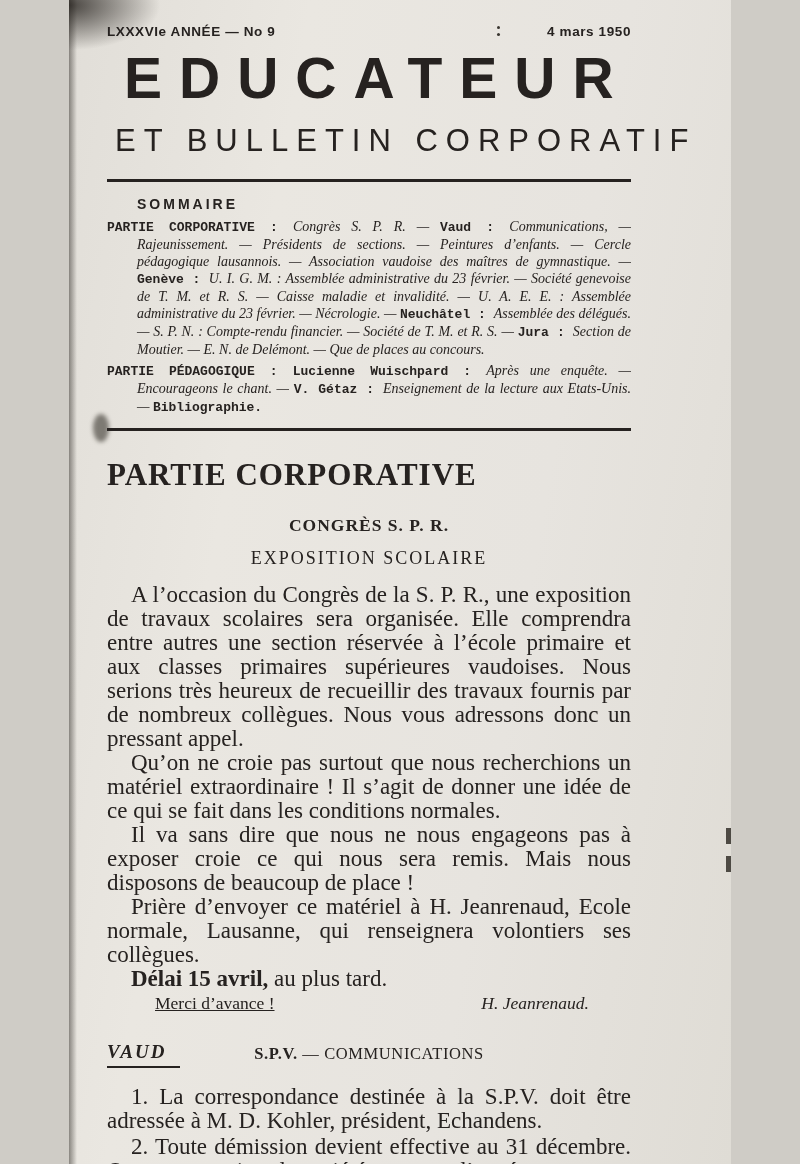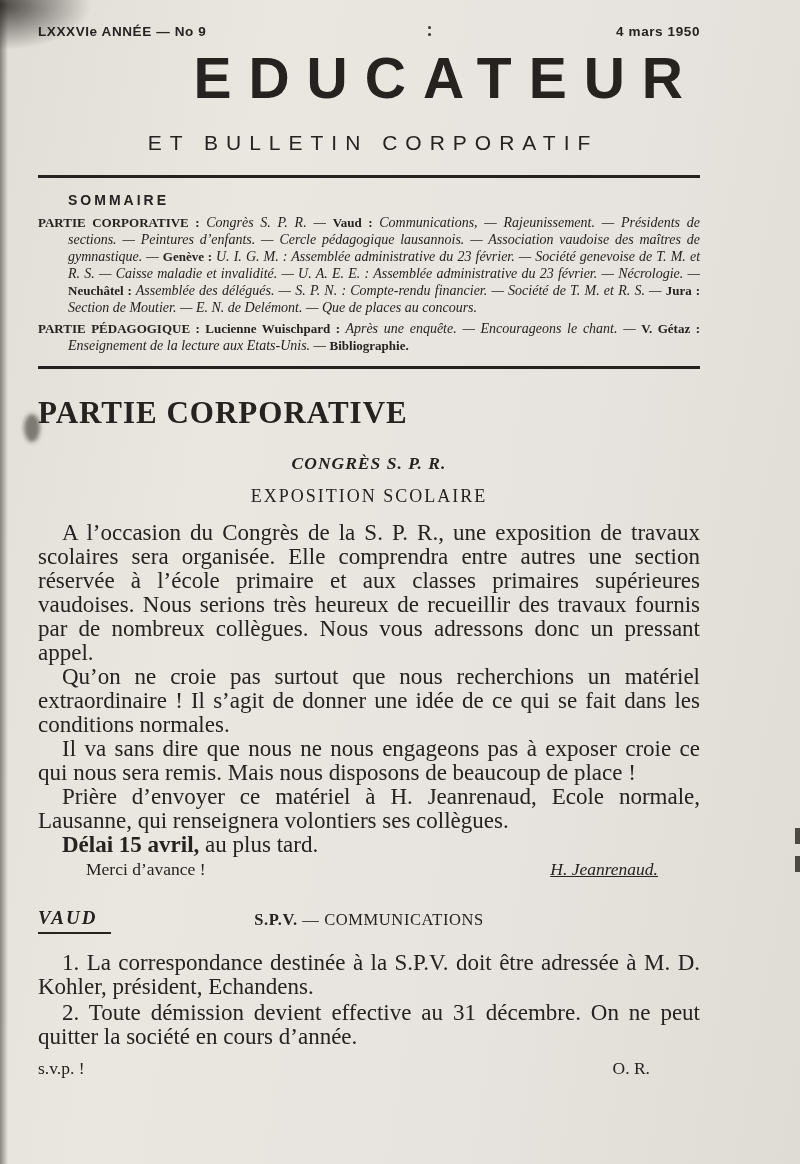--- a/index.html
+++ b/index.html
@@ -1,76 +1,76 @@
 <!DOCTYPE html>
 <html style="--paper: #e7e4df; --ink: #262220;"><head>
 <meta charset="utf-8">
 <style>
   :root { --paper:#e7e4df; --ink:#262220; }
   * { box-sizing: border-box; }
   html,body { margin:0; padding:0; }
   body { background:#cfccc6; }
   .page {
-    position:relative; width:800px; height:1164px; margin:0 auto;
+    position:relative; width:662px; height:1164px; margin:0 auto;
     background: linear-gradient(100deg, #e1ded8 0%, #eae7e1 28%, #e7e4df 65%, #dfdcd5 100%);
     color: var(--ink);
     font-family: "Liberation Serif", serif;
     overflow:hidden;
   }
   .content { padding: 24px 100px 0 38px; position:relative; }
 
   
   .mh-row {
     display:flex; justify-content:space-between; align-items:baseline;
     font-family:"Liberation Sans", sans-serif; font-weight:bold;
     font-size:13.5px; letter-spacing:0.6px;
   }
   .journal-title {
-    margin:10px 0 0 0; text-align:right;
+    margin:10px 0 0 0; text-align:left;
     font-family:"Liberation Sans", sans-serif; font-weight:bold;
     font-size:57px; letter-spacing:17px; text-indent:17px; line-height:1.05;
     white-space:nowrap;
   }
   .journal-subtitle {
-    margin-top:22px; text-align:center;
+    margin-top:14px; text-align:center;
     font-family:"Liberation Sans", sans-serif; font-weight:normal;
-    font-size:21px; letter-spacing:8px; text-indent:8px; white-space:nowrap;
+    font-size:31px; letter-spacing:8px; text-indent:8px; white-space:nowrap;
   }
 
   .rule { height:3px; background:var(--ink); margin-top:20px; }
   .rule2 { margin-top:12px; }
 
   
   .sommaire-heading {
     font-family:"Liberation Sans", sans-serif; font-weight:bold;
     font-size:14px; letter-spacing:3px; margin:14px 0 6px 30px;
   }
   .sommaire-entry {
     margin:4px 0 0 0; font-size:14px; line-height:17px;
     padding-left:30px; text-indent:-30px; text-align:justify;
   }
-  .seg-bold-sans { font-family:Liberation Serif, serif; font-weight:bold; font-style:normal; font-size:13px; }
+  .seg-bold-sans { font-family:Liberation Mono, monospace; font-weight:bold; font-style:normal; font-size:13px; }
   .seg-italic { font-style:italic; }
 
   
   .section-title {
     margin:26px 0 12px 0; font-size:31px; font-weight:bold; letter-spacing:1px;
   }
-  .congres { margin:22px 0 0 0; text-align:center; font-size:17.5px; font-weight:bold; letter-spacing:1px;font-style:italic; }
+  .congres { margin:22px 0 0 0; text-align:center; font-size:17.5px; font-weight:bold; letter-spacing:1px; }
   .expo { margin:12px 0 0 0; text-align:center; font-size:18px; letter-spacing:2px; }
 
   .body-text { margin-top:14px; }
   .body-text p {
     margin:0; font-size:23px; line-height:24px;
     text-align:justify; text-indent:24px;
   }
   .deadline strong { font-weight:bold; }
   .sign-row { display:flex; justify-content:space-between; font-size:17.5px; line-height:24px; }
-  .thanks { text-indent:24px; padding-left:24px; }
-  .signature { font-style:italic; margin-right:42px;text-decoration:underline; }
+  .thanks { text-indent:24px; padding-left:24px;text-decoration:underline; }
+  .signature { font-style:italic; margin-right:42px; }
 
   
   .vaud-row { position:relative; margin-top:26px; min-height:30px; }
   .vaud-label {
     position:absolute; left:0; top:0;
     font-style:italic; font-weight:bold; font-size:19px; letter-spacing:2px;
     border-bottom:2px solid var(--ink); padding:0 14px 3px 0;
   }
   .vaud-heading { text-align:center; font-size:16.5px; letter-spacing:0.6px; padding-top:3px; }
   .vaud-heading strong { font-weight:bold; }

